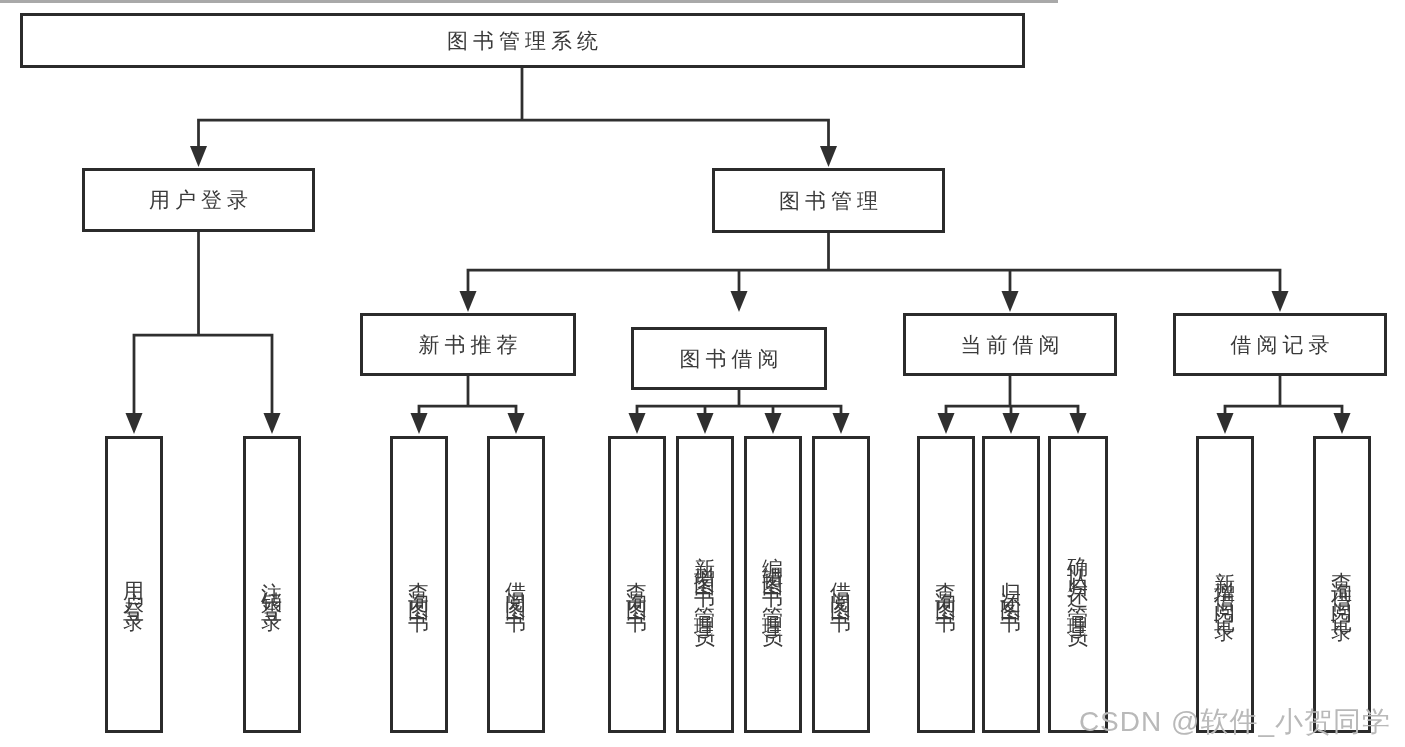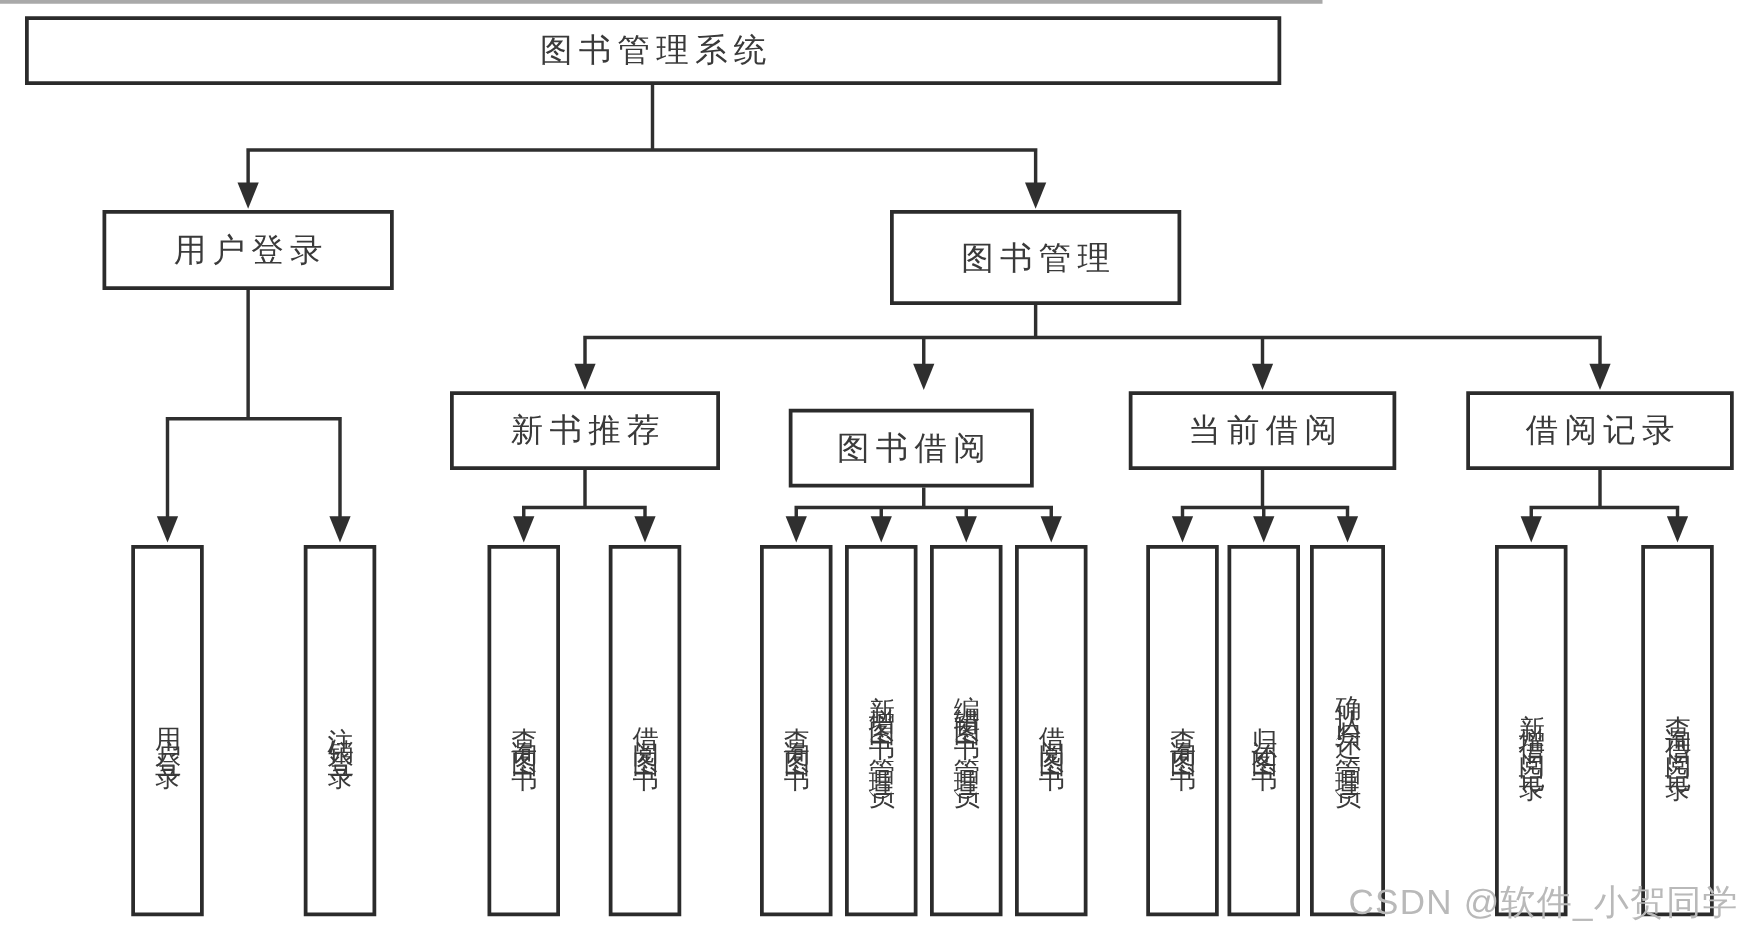--- a/index.html
+++ b/index.html
@@ -30,37 +30,37 @@
     box-sizing: border-box;
     background: #ffffff;
     border: 3px solid #2b2b2b;
     display: flex;
     align-items: center;
     justify-content: center;
     color: #3a3a3a;
     z-index: 1;
   }
   .hlabel {
-    font-size: 26px;
+    font-size: 21px;
     letter-spacing: 5px;
     text-indent: 5px;
     white-space: nowrap;
   }
   .vlabel {
     writing-mode: vertical-rl;
     text-orientation: mixed;
     font-size: 21px;
     letter-spacing: 10px;
     line-height: 1.1;
     white-space: nowrap;
   }
   
   #n-root  { left: 20px;  top: 13px;  width: 1005px; height: 55px; }
   #n-l2-0  { left: 82px;  top: 168px; width: 233px;  height: 64px; }
-  #n-l2-1  { left: 712px; top: 168px; width: 233px;  height: 76px; }
+  #n-l2-1  { left: 712px; top: 168px; width: 233px;  height: 65px; }
   #n-l3-0  { left: 360px;  top: 313px; width: 216px; height: 63px; }
   #n-l3-1  { left: 631px;  top: 313px; width: 196px; height: 63px; margin-top: 14px; }
   #n-l3-2  { left: 903px;  top: 313px; width: 214px; height: 63px; }
   #n-l3-3  { left: 1173px; top: 313px; width: 214px; height: 63px; }
   .leaf { top: 436px; width: 58px; height: 297px; }
   #lf-ul-0 { left: 105px; }
   #lf-ul-1 { left: 243px; }
   #lf-nb-0 { left: 390px; }
   #lf-nb-1 { left: 487px; }
   #lf-bb-0 { left: 608px; }

